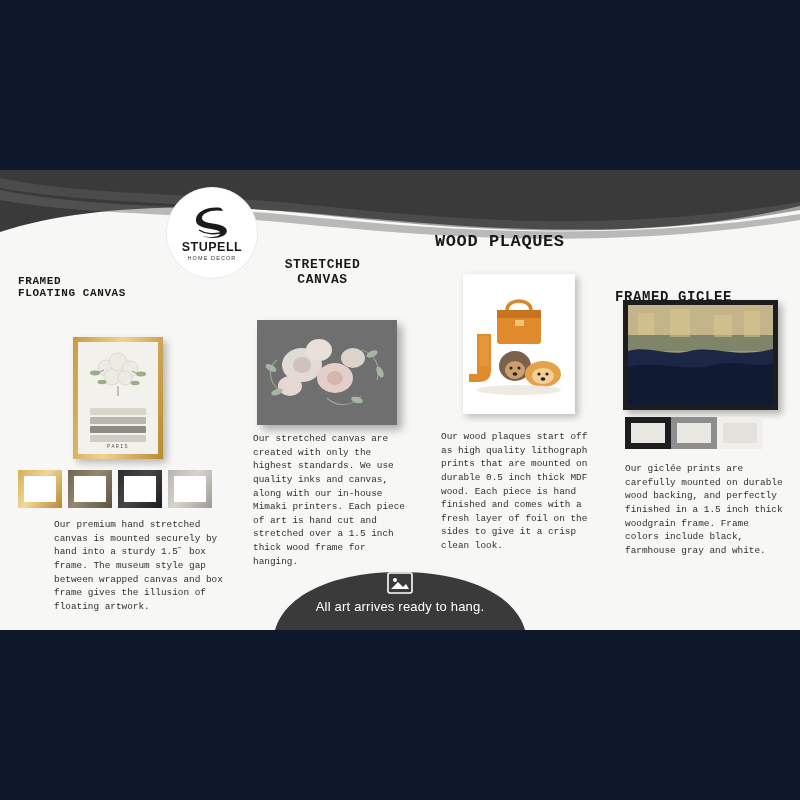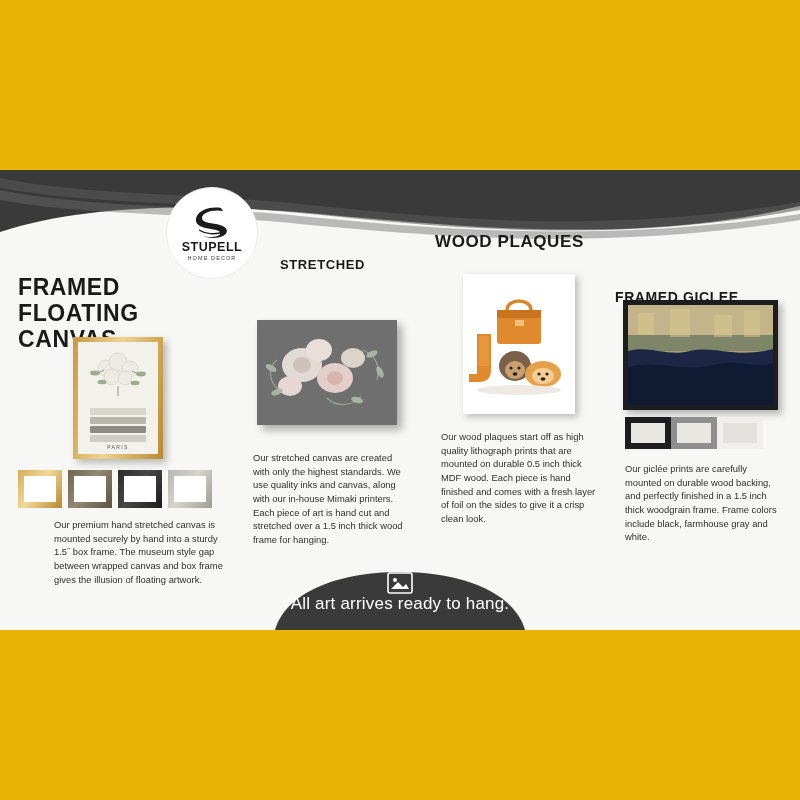--- a/index.html
+++ b/index.html
@@ -9,21 +9,21 @@
     width: 800px;
     height: 800px;
     overflow: hidden;
     font-family: "Liberation Sans", sans-serif;
   }
 
   #page {
     position: relative;
     width: 800px;
     height: 800px;
-    background: #eab308;
+    background: #0f172a;
   }
 
   
   .infographic {
     position: absolute;
     left: 0;
     top: 170px;
     width: 800px;
     height: 460px;
     background: #f7f7f5;
@@ -51,21 +51,21 @@
     overflow: hidden;
   }
 
   .ready-text {
     position: absolute;
     left: 0;
     bottom: 16px;
     width: 250px;
     text-align: center;
     color: #ffffff;
-    font-size: 17px;
+    font-size: 13px;
     letter-spacing: .2px;
   }
   .ready-icon {
     position: absolute;
     left: 50%;
     margin-left: -13px;
     bottom: 36px;
     width: 26px;
     height: 22px;
   }
@@ -94,39 +94,39 @@
     margin-top: 1px;
   }
   .logo-sub {
     font-size: 5.5px;
     letter-spacing: 1.1px;
     color: #3a3a3a;
     margin-top: 1px;
   }
 
   
-  .col { position: absolute; }
+  .col { position: absolute; font-family: Liberation Mono, monospace; }
 
   .col-title {
     font-weight: bold;
     color: #1a1a1a;
     letter-spacing: .6px;
     line-height: 1.12;
     text-transform: uppercase;
   }
 
   .col-body {
     font-size: 9.4px;
     line-height: 1.45;
     color: #2f2f2f;
   }
 
   
   #col1 { left: 18px; top: 105px; width: 195px; }
-  #col1 .col-title { font-size: 23px; }
+  #col1 .col-title { font-size: 11px; }
 
   .art1-frame {
     position: absolute;
     left: 55px;
     top: 62px;
     width: 90px;
     height: 122px;
     background: linear-gradient(100deg, #c79a3e, #efd392 45%, #b98b30);
     padding: 5px;
     box-sizing: border-box;
@@ -173,21 +173,21 @@
   #col2 .col-title { font-size: 13px; text-align: center; }
 
   .art2 {
     position: absolute;
     left: 22px; top: 62px;
     width: 140px; height: 105px;
     background: linear-gradient(145deg, #6e6e6e, #8b8b8b 40%, #5d5d5d);
     box-shadow: 5px 5px 8px rgba(0,0,0,.3);
     overflow: hidden;
   }
-  #col2 .col-body { position: absolute; left: 18px; top: 193px; width: 152px; }
+  #col2 .col-body { position: absolute; left: 18px; top: 174px; width: 152px; }
 
   
   #col3 { left: 435px; top: 62px; width: 170px; }
   #col3 .col-title { font-size: 17px; }
 
   .art3 {
     position: absolute;
     left: 28px; top: 42px;
     width: 112px; height: 140px;
     background: #ffffff;
@@ -298,20 +298,21 @@
           <div class="sw-inner"></div>
         </div>
       </div>
 
       <div class="col-body">Our premium hand stretched canvas is mounted securely by hand into a sturdy 1.5˝ box frame. The museum style gap between wrapped canvas and box frame gives the illusion of floating artwork.</div>
     </div>
 
     <div class="col" id="col2">
       <div class="col-title">
         <div>STRETCHED</div>
+        <div>CANVAS</div>
       </div>
 
       <div class="art2">
         <svg width="140" height="105" viewBox="0 0 140 105" xmlns="http://www.w3.org/2000/svg">
           <rect width="140" height="105" fill="#6f6f6f"></rect>
           <g opacity="0.9">
             <ellipse cx="45" cy="45" rx="20" ry="17" fill="#efe6e0"></ellipse>
             <ellipse cx="45" cy="45" rx="9" ry="8" fill="#d9ccc4"></ellipse>
             <ellipse cx="78" cy="58" rx="18" ry="15" fill="#f1d9d4"></ellipse>
             <ellipse cx="78" cy="58" rx="8" ry="7" fill="#e2bdb6"></ellipse>

